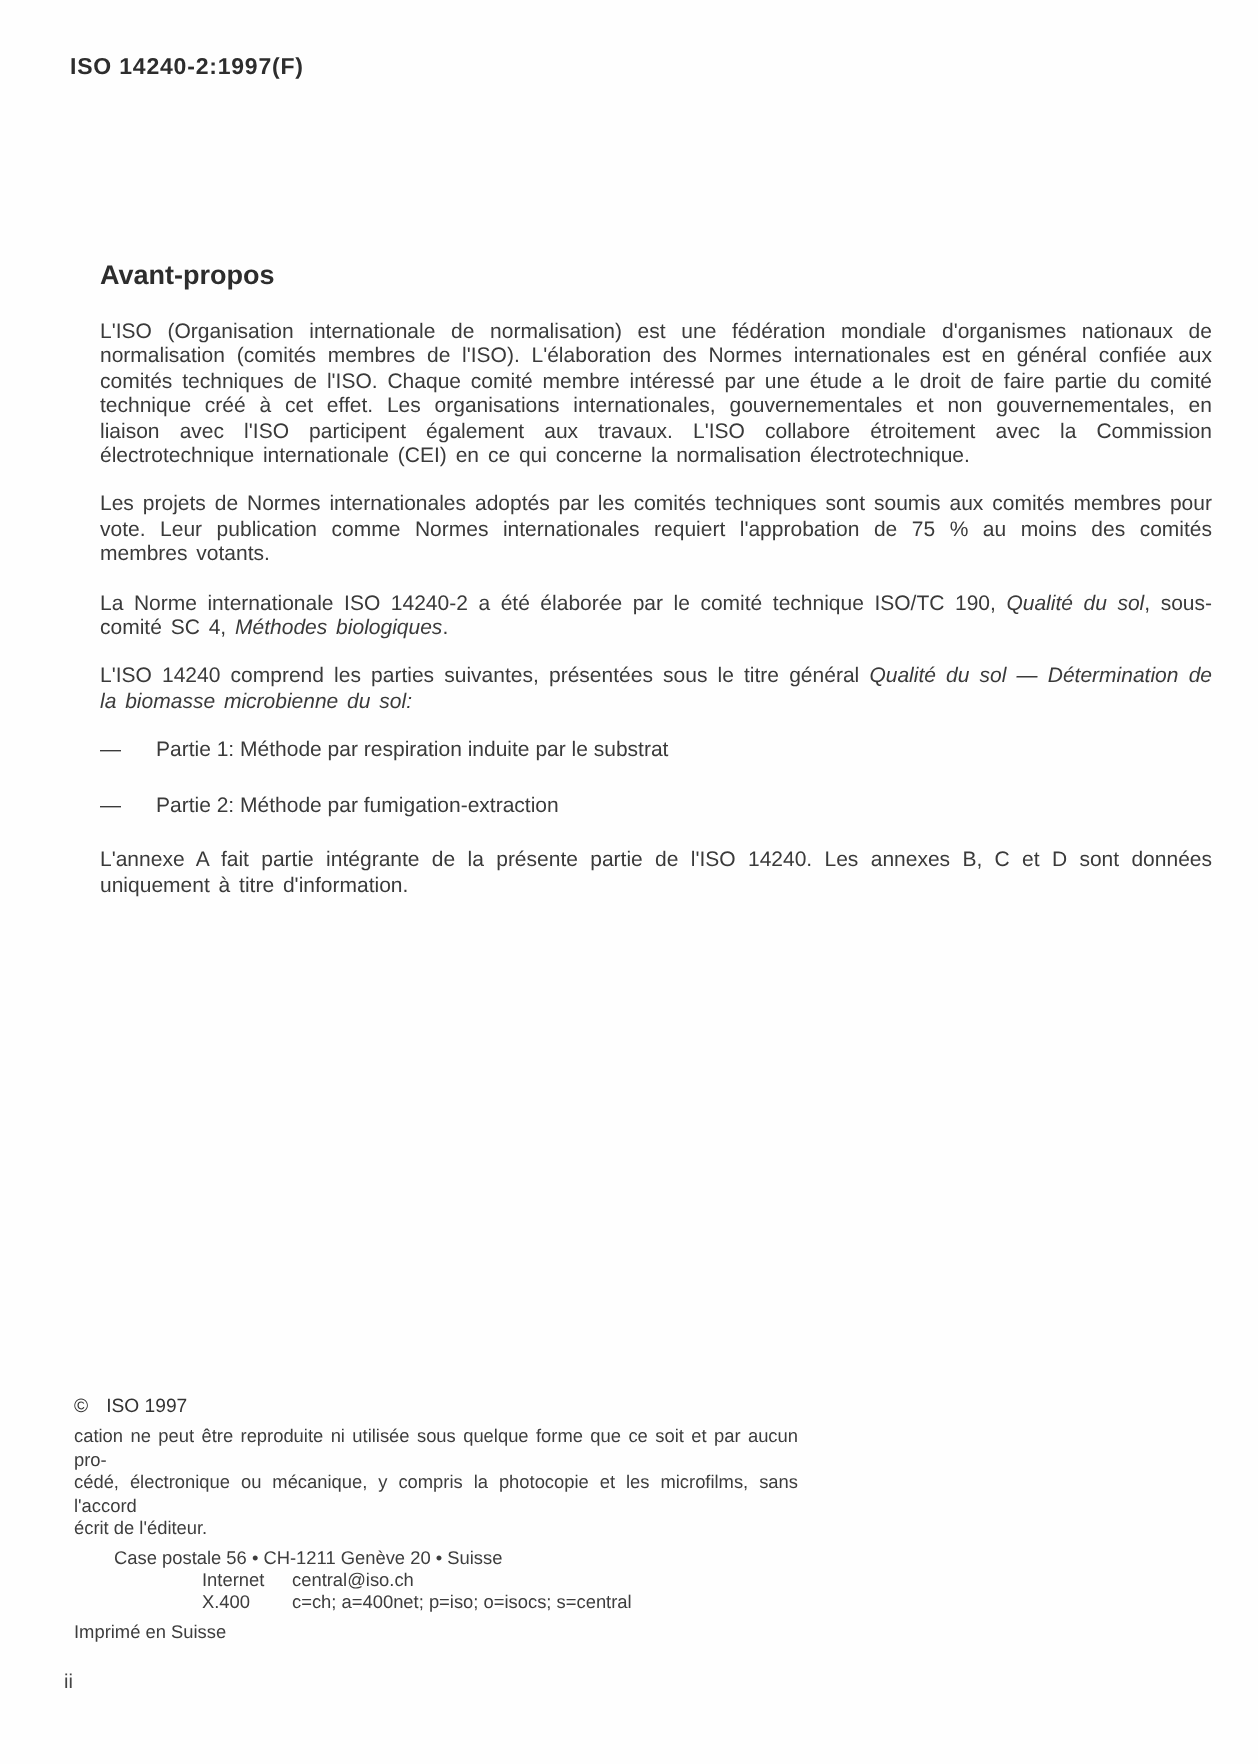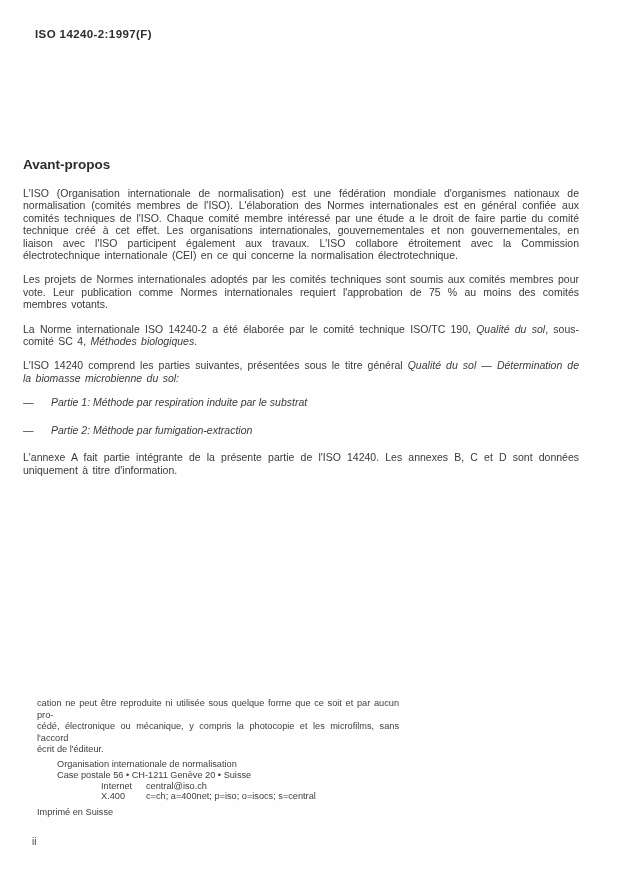--- a/index.html
+++ b/index.html
@@ -13,39 +13,39 @@
   }
   .page { position: absolute; inset: 0; background: #fefefe; }
 
   .header-ref {
     position: absolute; top: 28px; left: 35px;
     font-size: 11.5px; font-weight: bold; letter-spacing: 0.4px;
     color: #2d2d2d;
   }
 
   .main {
-    position: absolute; top: 130px; left: 23px; width: 556px; margin-top: 27px;
+    position: absolute; top: 130px; left: 50px; width: 556px;
   }
   .doc-title {
     font-size: 13.5px; font-weight: bold; color: #2d2d2d;
     margin: 0 0 15px 0;
   }
   .para {
     font-size: 10.5px; line-height: 12.4px;
     text-align: justify;
     margin: 0 0 12px 0;
     word-spacing: 1.5px;
   }
   .list-row {
     display: flex;
     font-size: 10.5px; line-height: 12.4px;
     margin: 2px 0 15px 0;
   }
   .list-dash { width: 28px; flex: none; }
-  .list-text { font-style: italic; }
+  .list-text { }
   .ital { font-style: italic; }
 
   .footer {
     position: absolute; top: 698px; left: 37px; width: 362px;
     font-size: 9.2px; color: #3d3d3d;
   }
   .copy-row { font-size: 9.6px; margin: 0 0 4px 0; color: #333; }
   .copy-sym { display: inline-block; margin-right: 9px; }
   .rights-line {
     line-height: 11.6px;
@@ -89,29 +89,29 @@
     <div class="list-row">
       <span class="list-dash">—</span>
       <span class="list-text">Partie 2: Méthode par fumigation-extraction</span>
     </div>
 
     <p class="para">L'annexe A fait partie intégrante de la présente partie de l'ISO 14240. Les annexes B, C et D sont données uniquement à titre d'information.</p>
   </div>
 
   <div class="footer">
 
+    <div class="copy-row"><span class="copy-sym">©</span><span>ISO 1997</span></div>
 
     <div class="rights">
       <div class="rights-line">cation ne peut être reproduite ni utilisée sous quelque forme que ce soit et par aucun pro-</div>
       <div class="rights-line">cédé, électronique ou mécanique, y compris la photocopie et les microfilms, sans l'accord</div>
       <div class="rights-line last">écrit de l'éditeur.</div>
     </div>
 
     <div class="addr-block">
-      <div>Organisation internationale de normalisation</div>
       <div>Case postale 56 • CH-1211 Genève 20 • Suisse</div>
       <div class="kv">
         <span class="k">Internet</span>
         <span>central@iso.ch</span>
       </div>
       <div class="kv">
         <span class="k">X.400</span>
         <span>c=ch; a=400net; p=iso; o=isocs; s=central</span>
       </div>
     </div>

